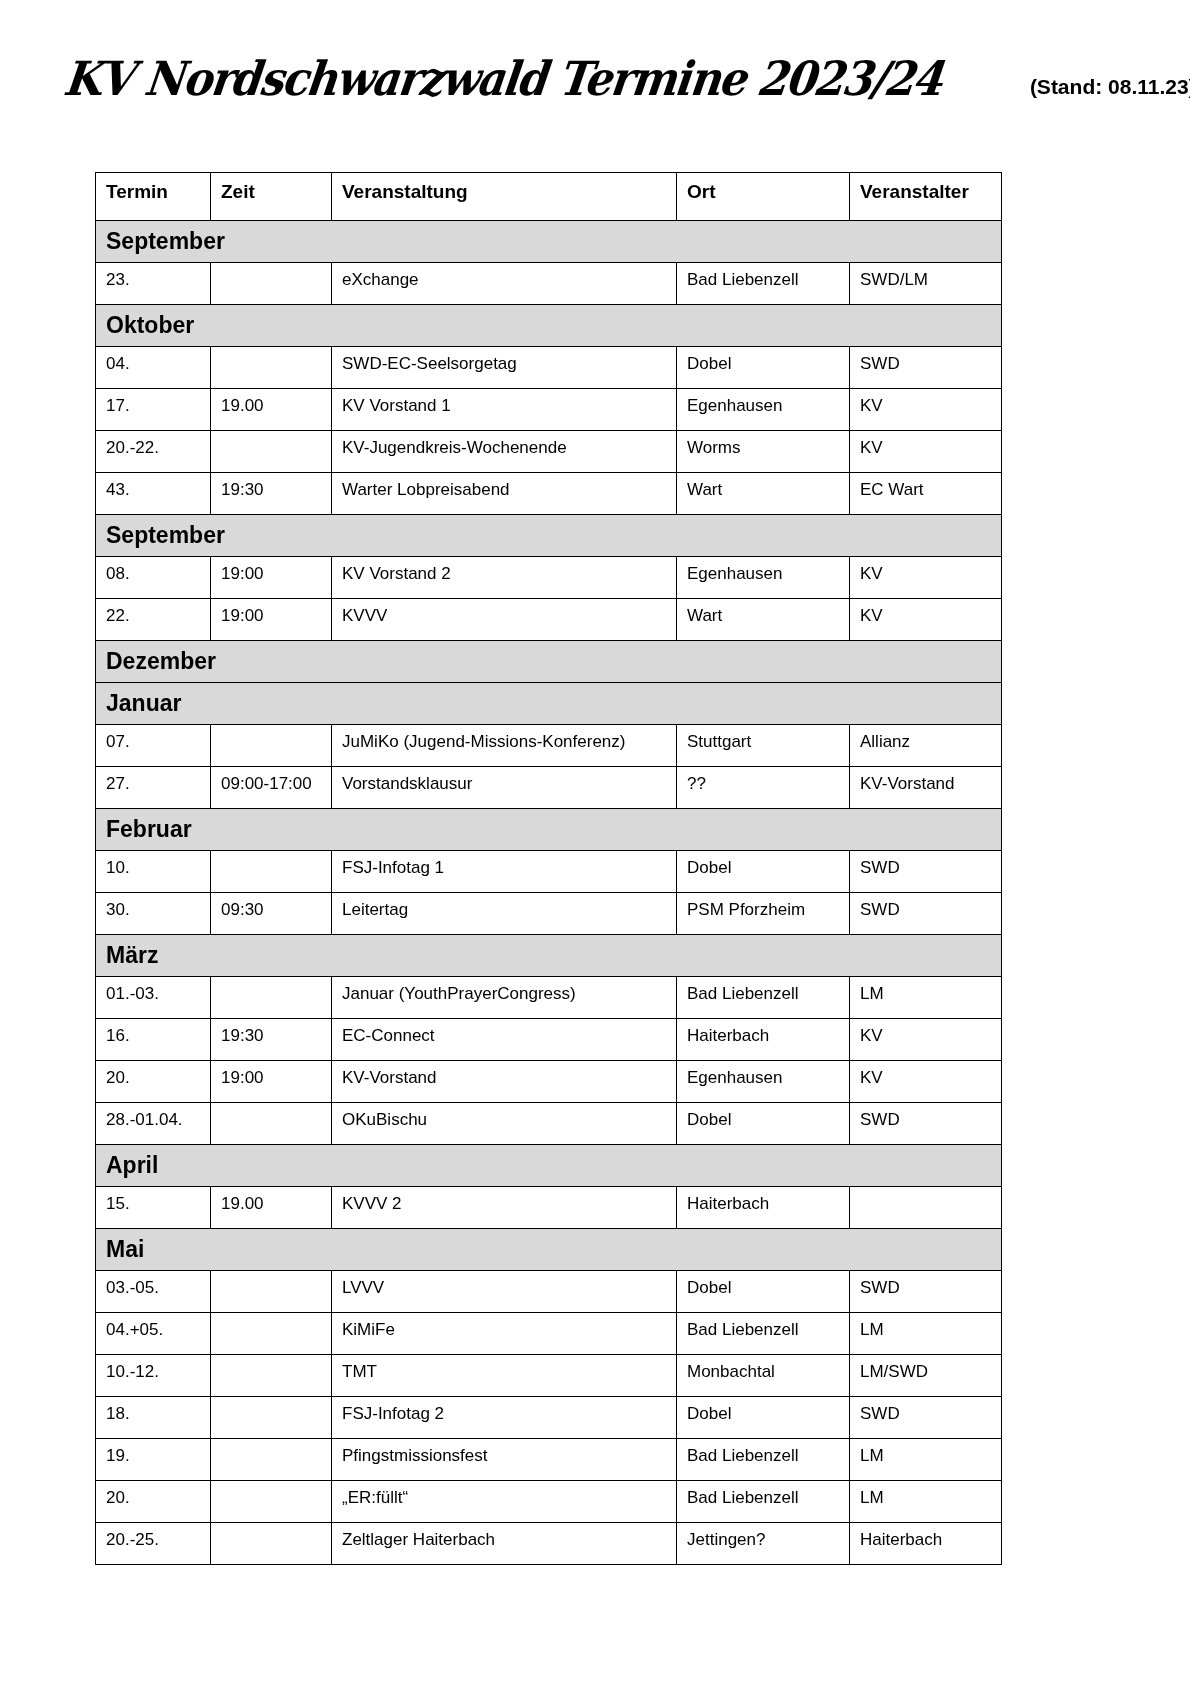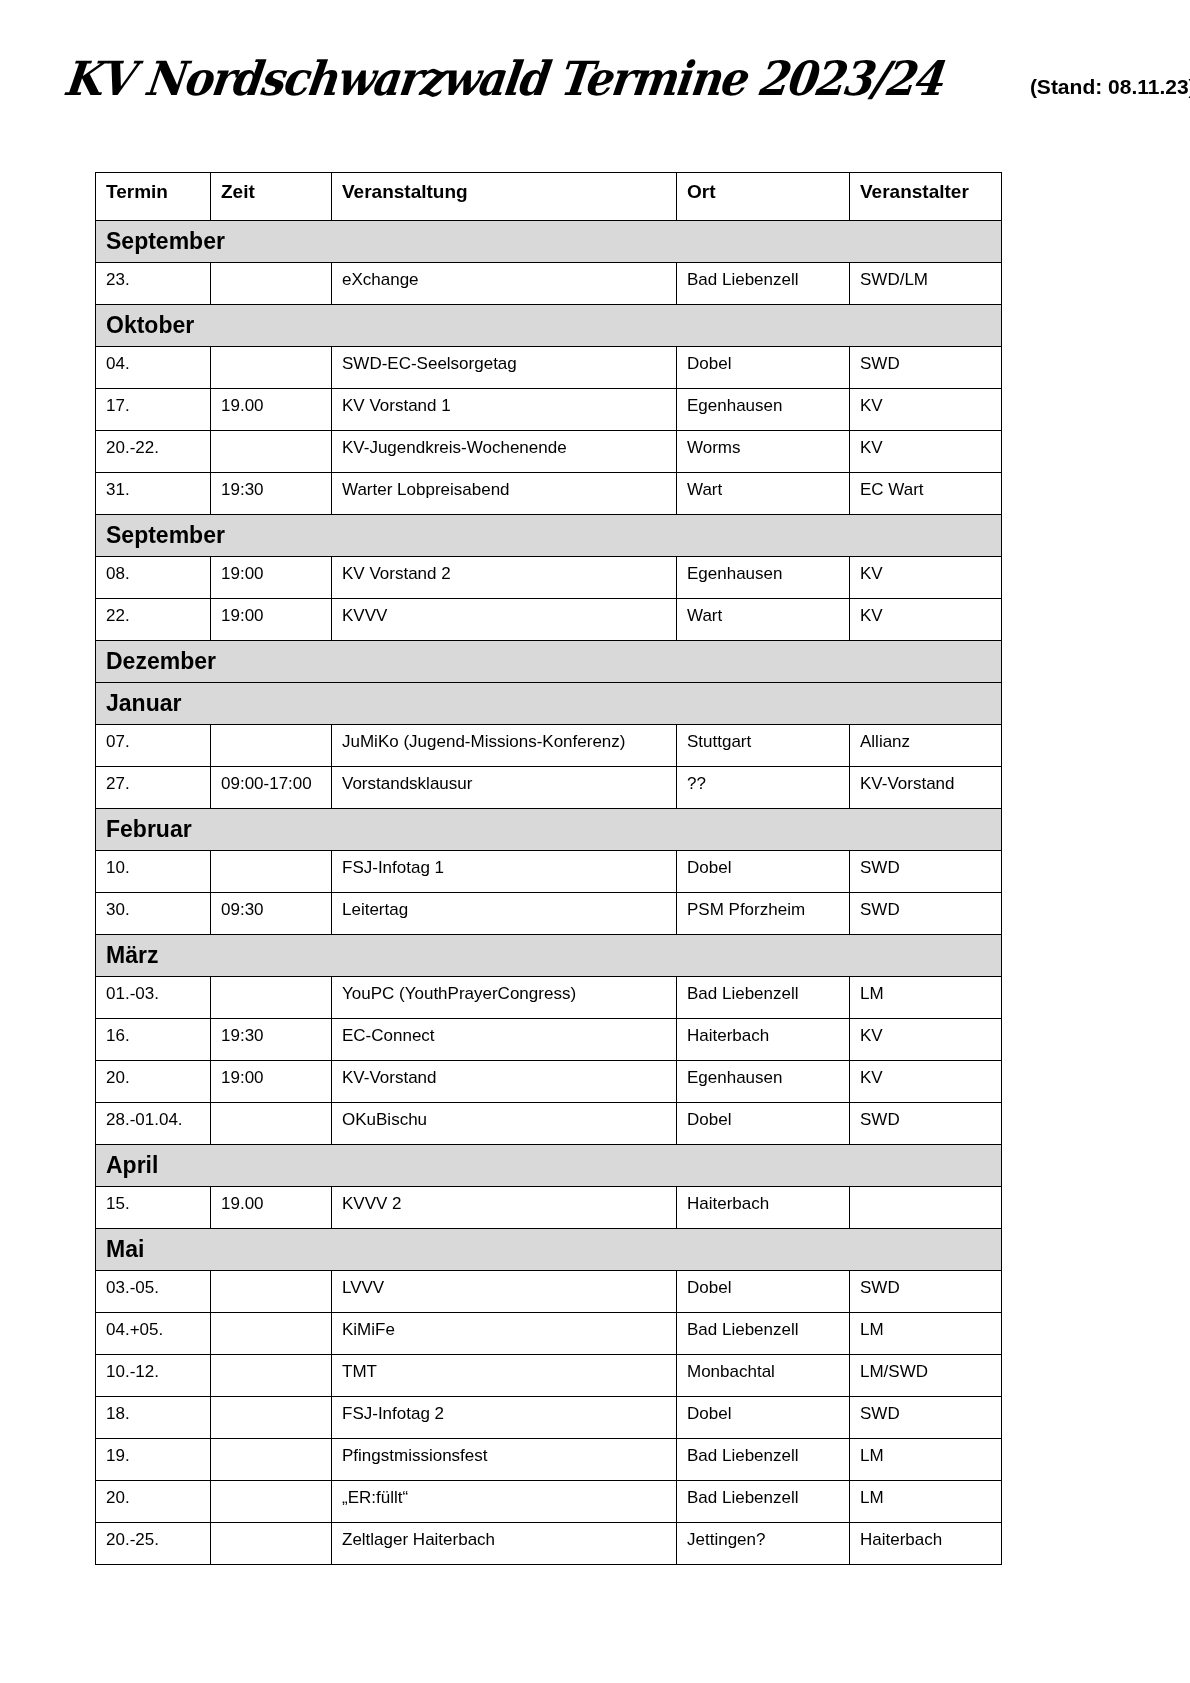--- a/index.html
+++ b/index.html
@@ -135,21 +135,21 @@
           <td>KV</td>
         </tr>
         <tr>
           <td>20.-22.</td>
           <td></td>
           <td>KV-Jugendkreis-Wochenende</td>
           <td>Worms</td>
           <td>KV</td>
         </tr>
         <tr>
-          <td>31.</td>
+          <td>43.</td>
           <td>19:30</td>
           <td>Warter Lobpreisabend</td>
           <td>Wart</td>
           <td>EC Wart</td>
         </tr>
         <tr>
           <td class="section" colspan="5">September</td>
         </tr>
         <tr>
           <td>08.</td>
@@ -201,21 +201,21 @@
           <td>Leitertag</td>
           <td>PSM Pforzheim</td>
           <td>SWD</td>
         </tr>
         <tr>
           <td class="section" colspan="5">März</td>
         </tr>
         <tr>
           <td>01.-03.</td>
           <td></td>
-          <td>YouPC (YouthPrayerCongress)</td>
+          <td>Januar (YouthPrayerCongress)</td>
           <td>Bad Liebenzell</td>
           <td>LM</td>
         </tr>
         <tr>
           <td>16.</td>
           <td>19:30</td>
           <td>EC-Connect</td>
           <td>Haiterbach</td>
           <td>KV</td>
         </tr>

